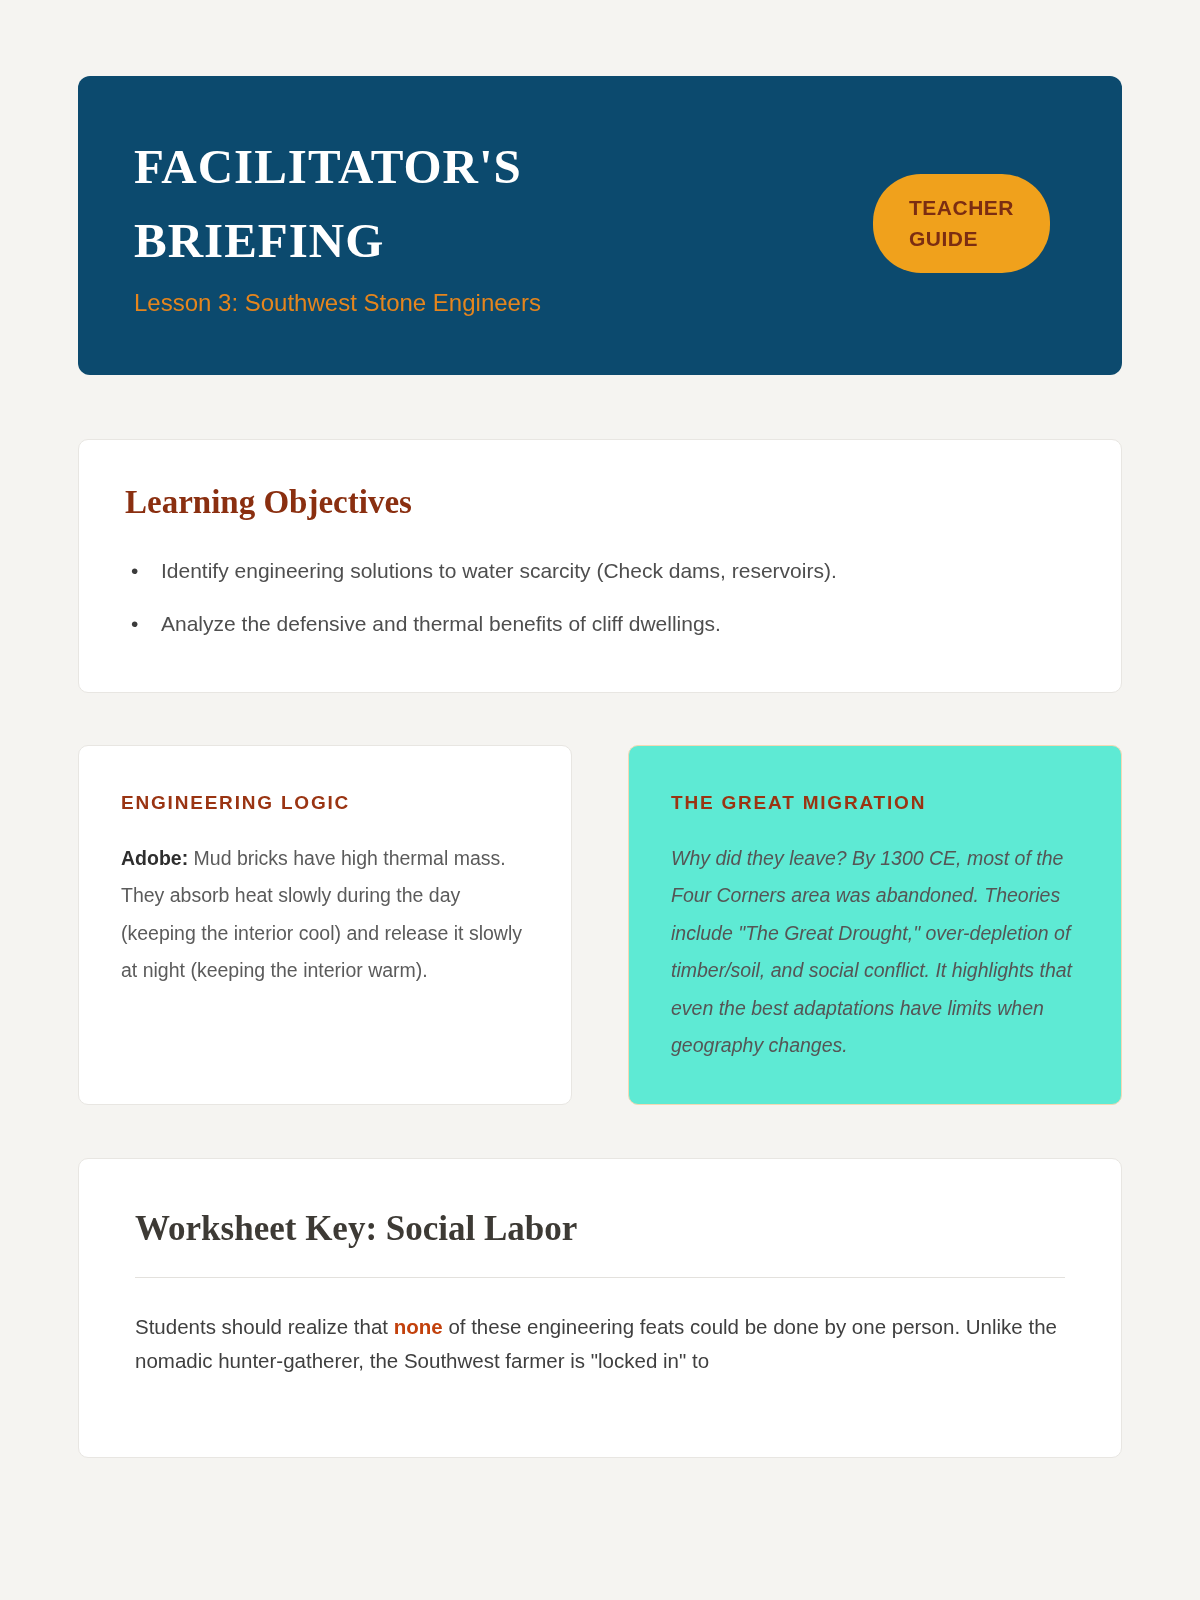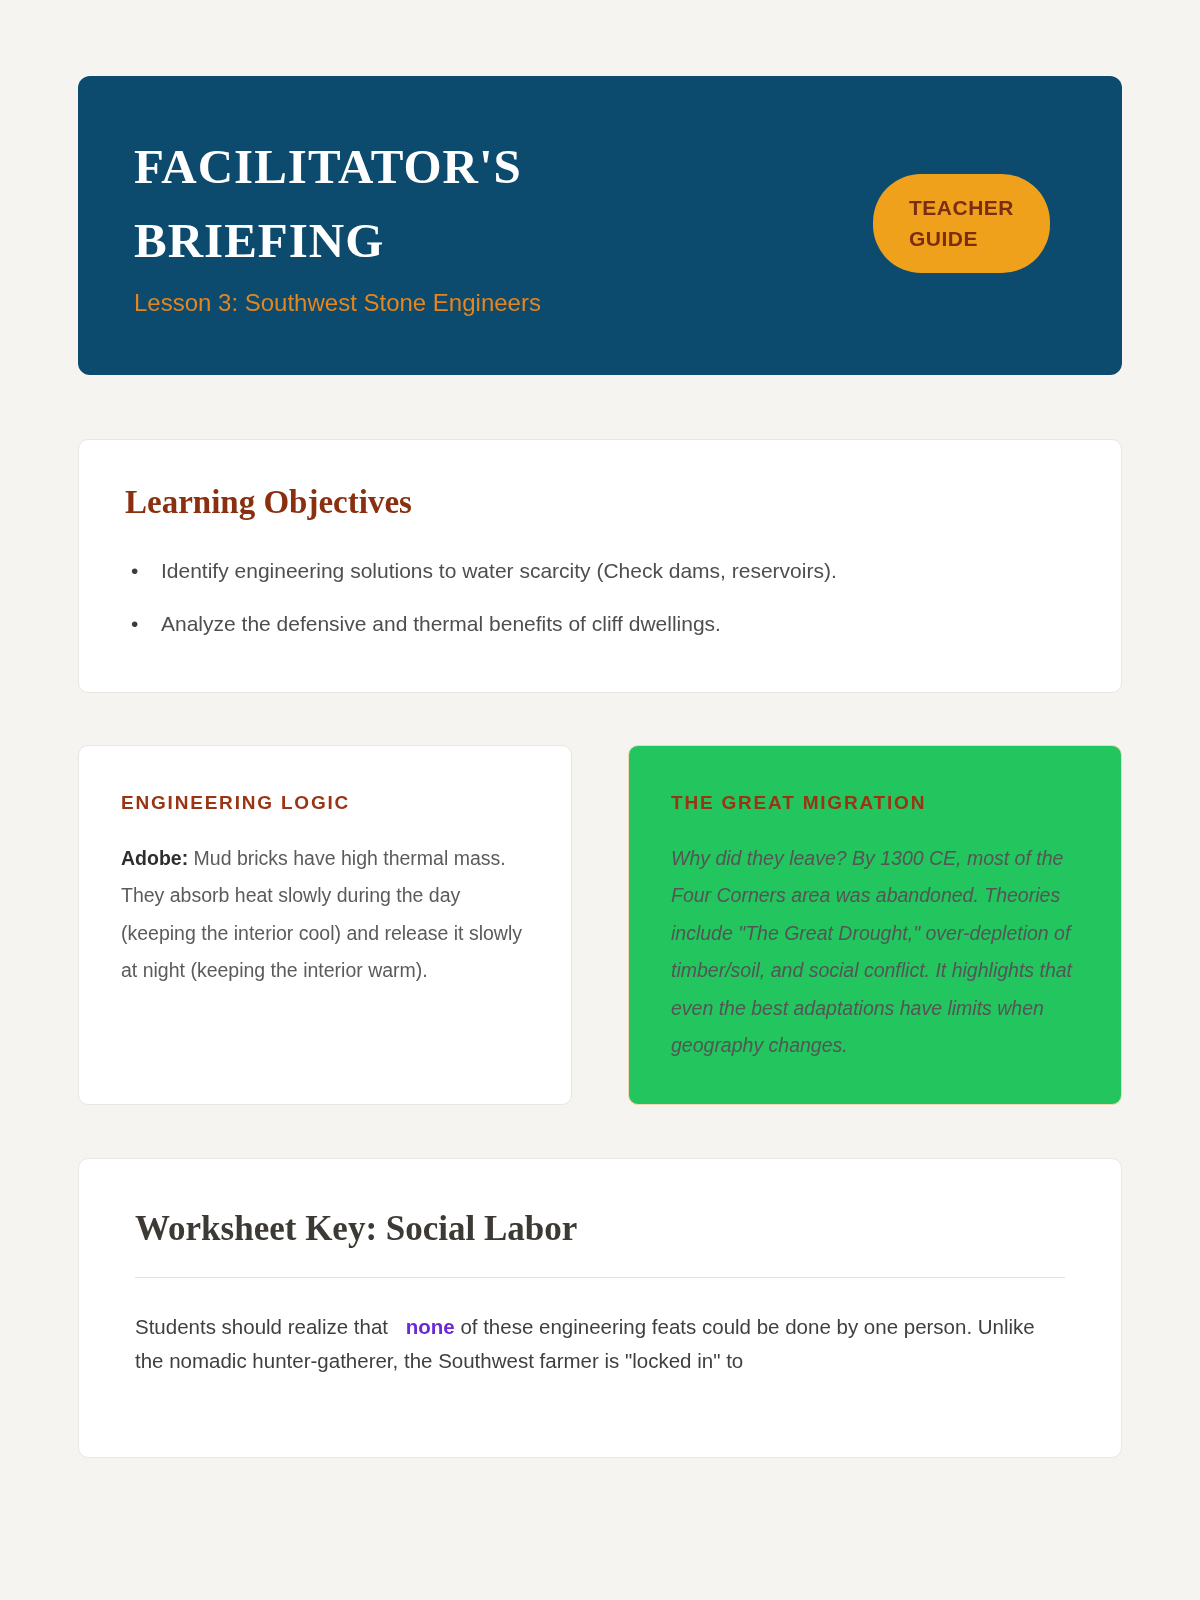--- a/index.html
+++ b/index.html
@@ -94,21 +94,21 @@
   }
   .side-para {
     font-size: 19.5px;
     line-height: 1.92;
     color: #5b5b5b;
     margin-bottom: 36px;
   }
   .side-para:last-child { margin-bottom: 0; }
   .side-para b { color: #2e2e2e; }
   .note-card {
-    background: #22c55e;
+    background: #5eead4;
     border: 1px solid #f3d9b4;
   }
   .note-text {
     font-style: italic;
     font-size: 19.5px;
     line-height: 1.92;
     color: #555555;
   }
 
   
@@ -124,21 +124,21 @@
     color: #3d3a35;
     padding-bottom: 28px;
     border-bottom: 1px solid #e3e1dd;
     margin-bottom: 32px;
   }
   .worksheet-para {
     font-size: 20.5px;
     line-height: 1.65;
     color: #3f3f3f;
   }
-  .worksheet-para b { color: #6d28d9; margin-left: 12px; }
+  .worksheet-para b { color: #c2410c; }
 </style>
 </head>
 <body>
 
 <div class="page">
 
   <div class="banner">
     <div>
       <div class="banner-title">FACILITATOR'S BRIEFING</div>
       <div class="banner-subtitle">Lesson 3: Southwest Stone Engineers</div>

